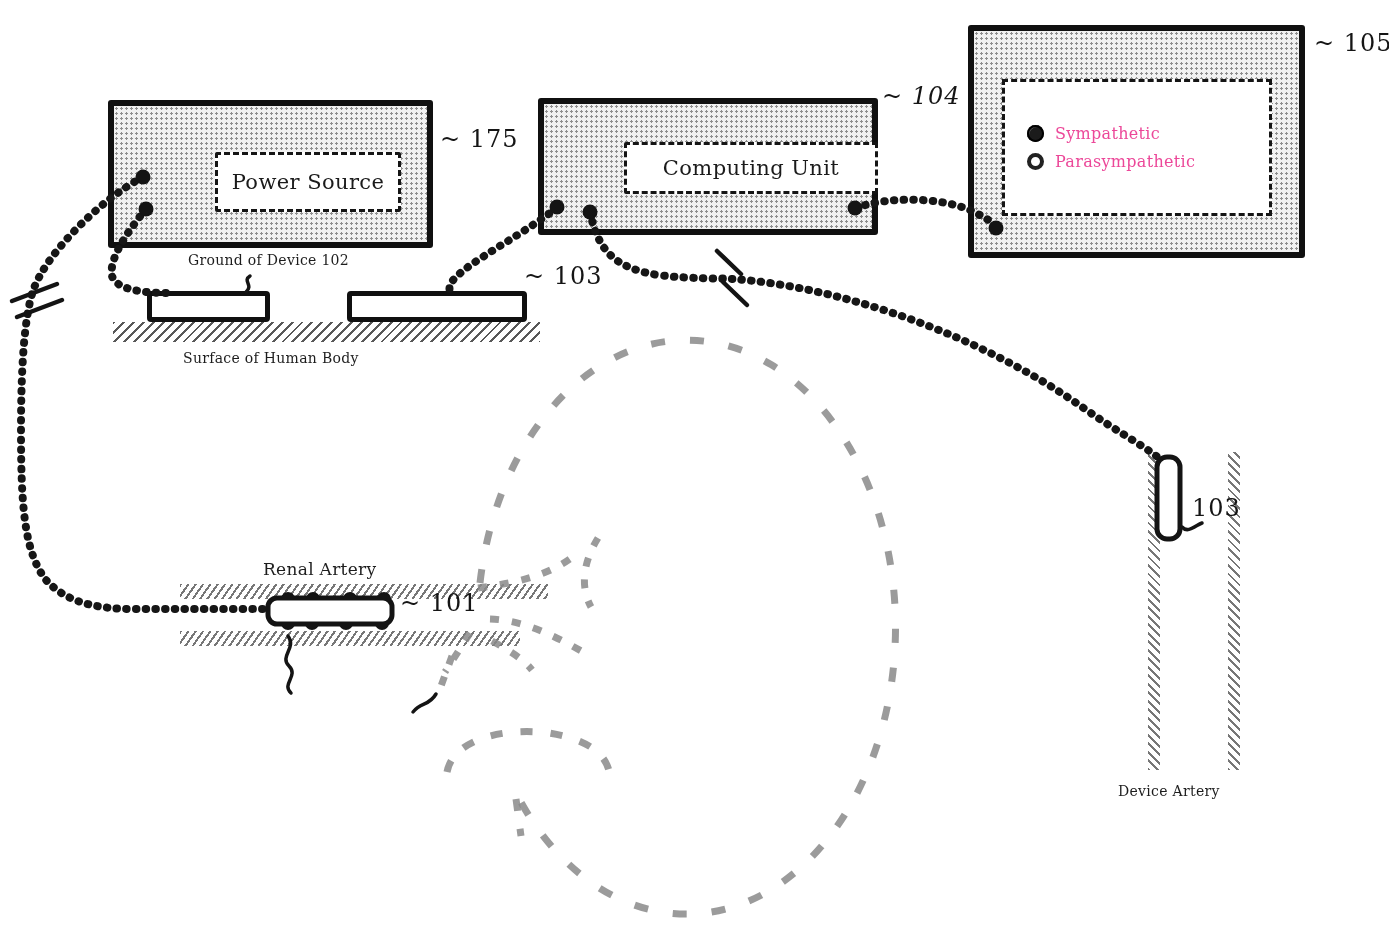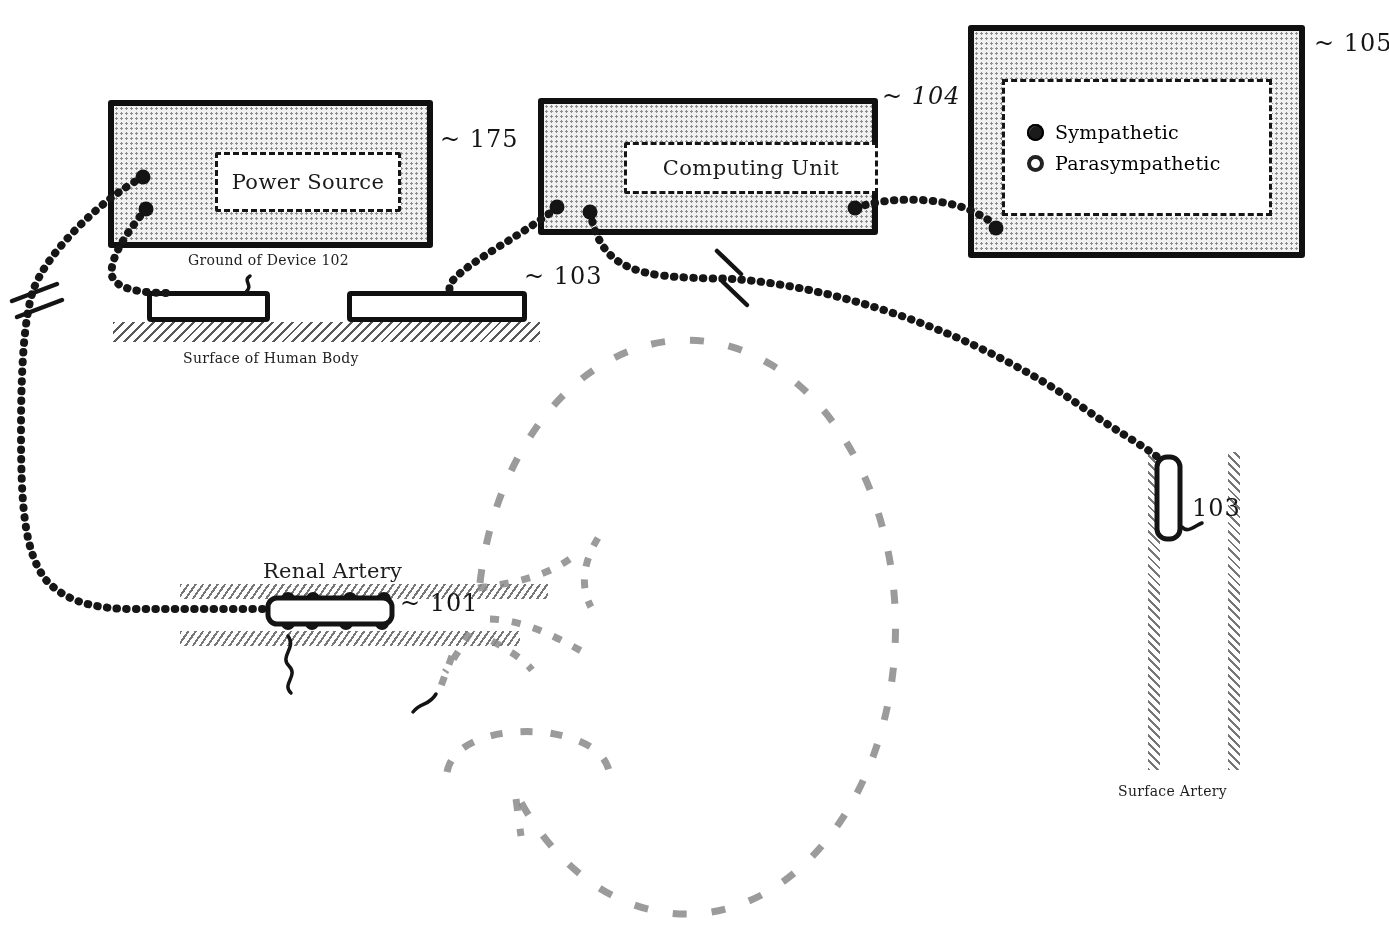--- a/index.html
+++ b/index.html
@@ -18,21 +18,21 @@
   .inner-box{
     position:absolute;border:3px dashed #151515;background:#ffffff;box-sizing:border-box;
     display:flex;align-items:center;justify-content:center;border-radius:2px;
   }
   .inner-box .ttl{font-size:21px;letter-spacing:.4px;white-space:nowrap;color:#1b1b1b;}
   
   .legend-list{position:absolute;left:28px;top:48px;width:270px;height:137px;
     border:3px dashed #151515;background:#fff;box-sizing:border-box;
     display:flex;flex-direction:column;justify-content:center;gap:9px;padding-left:22px;}
   .legend-row{display:flex;align-items:center;gap:11px;}
-  .legend-row .txt{font-size:19px;letter-spacing:.3px;color:#000000;white-space:nowrap;}
+  .legend-row .txt{font-size:16px;letter-spacing:.3px;color:#ec4899;white-space:nowrap;}
   .bullet{width:17px;height:17px;border-radius:50%;box-sizing:border-box;flex:0 0 auto;}
   .bullet.filled{background:#1b1b1b;box-shadow:inset 0 0 0 2px #000, inset 2px 2px 0 0 #555;}
   .bullet.half{background:#fff;border:4px solid #222;}
   .bullet.open{width:15px;height:15px;background:#d2d2d2;border:3px solid #7e7e7e;}
   
   .pad{position:absolute;border:5px solid #101010;background:#fff;box-sizing:border-box;border-radius:4px;}
   .hatch{
     position:absolute;
     background-image:repeating-linear-gradient(135deg,rgba(70,70,70,.9) 0 2px,rgba(0,0,0,0) 2px 7px);
   }
@@ -158,16 +158,16 @@
 
   <div class="ref" style="left:440px;top:125px;">~ 175</div>
   <div class="ref" style="left:882px;top:82px;font-style:italic;">~ 104</div>
   <div class="ref" style="left:1314px;top:29px;">~ 105</div>
   <div class="ref" style="left:524px;top:262px;">~ 103</div>
   <div class="ref" style="left:400px;top:589px;">~ 101</div>
   <div class="ref" style="left:1192px;top:494px;">103</div>
 
   <div class="lbl" style="left:188px;top:252px;">Ground of Device 102</div>
   <div class="lbl" style="left:183px;top:350px;">Surface of Human Body</div>
-  <div class="lbl" style="left:263px;top:559px;font-size:21px;">Renal Artery</div>
-  <div class="lbl" style="left:1118px;top:783px;">Surface Artery</div>
+  <div class="lbl" style="left:263px;top:559px;font-size:17px;">Renal Artery</div>
+  <div class="lbl" style="left:1118px;top:783px;">Device Artery</div>
 
 </div>
 
 </body></html>

